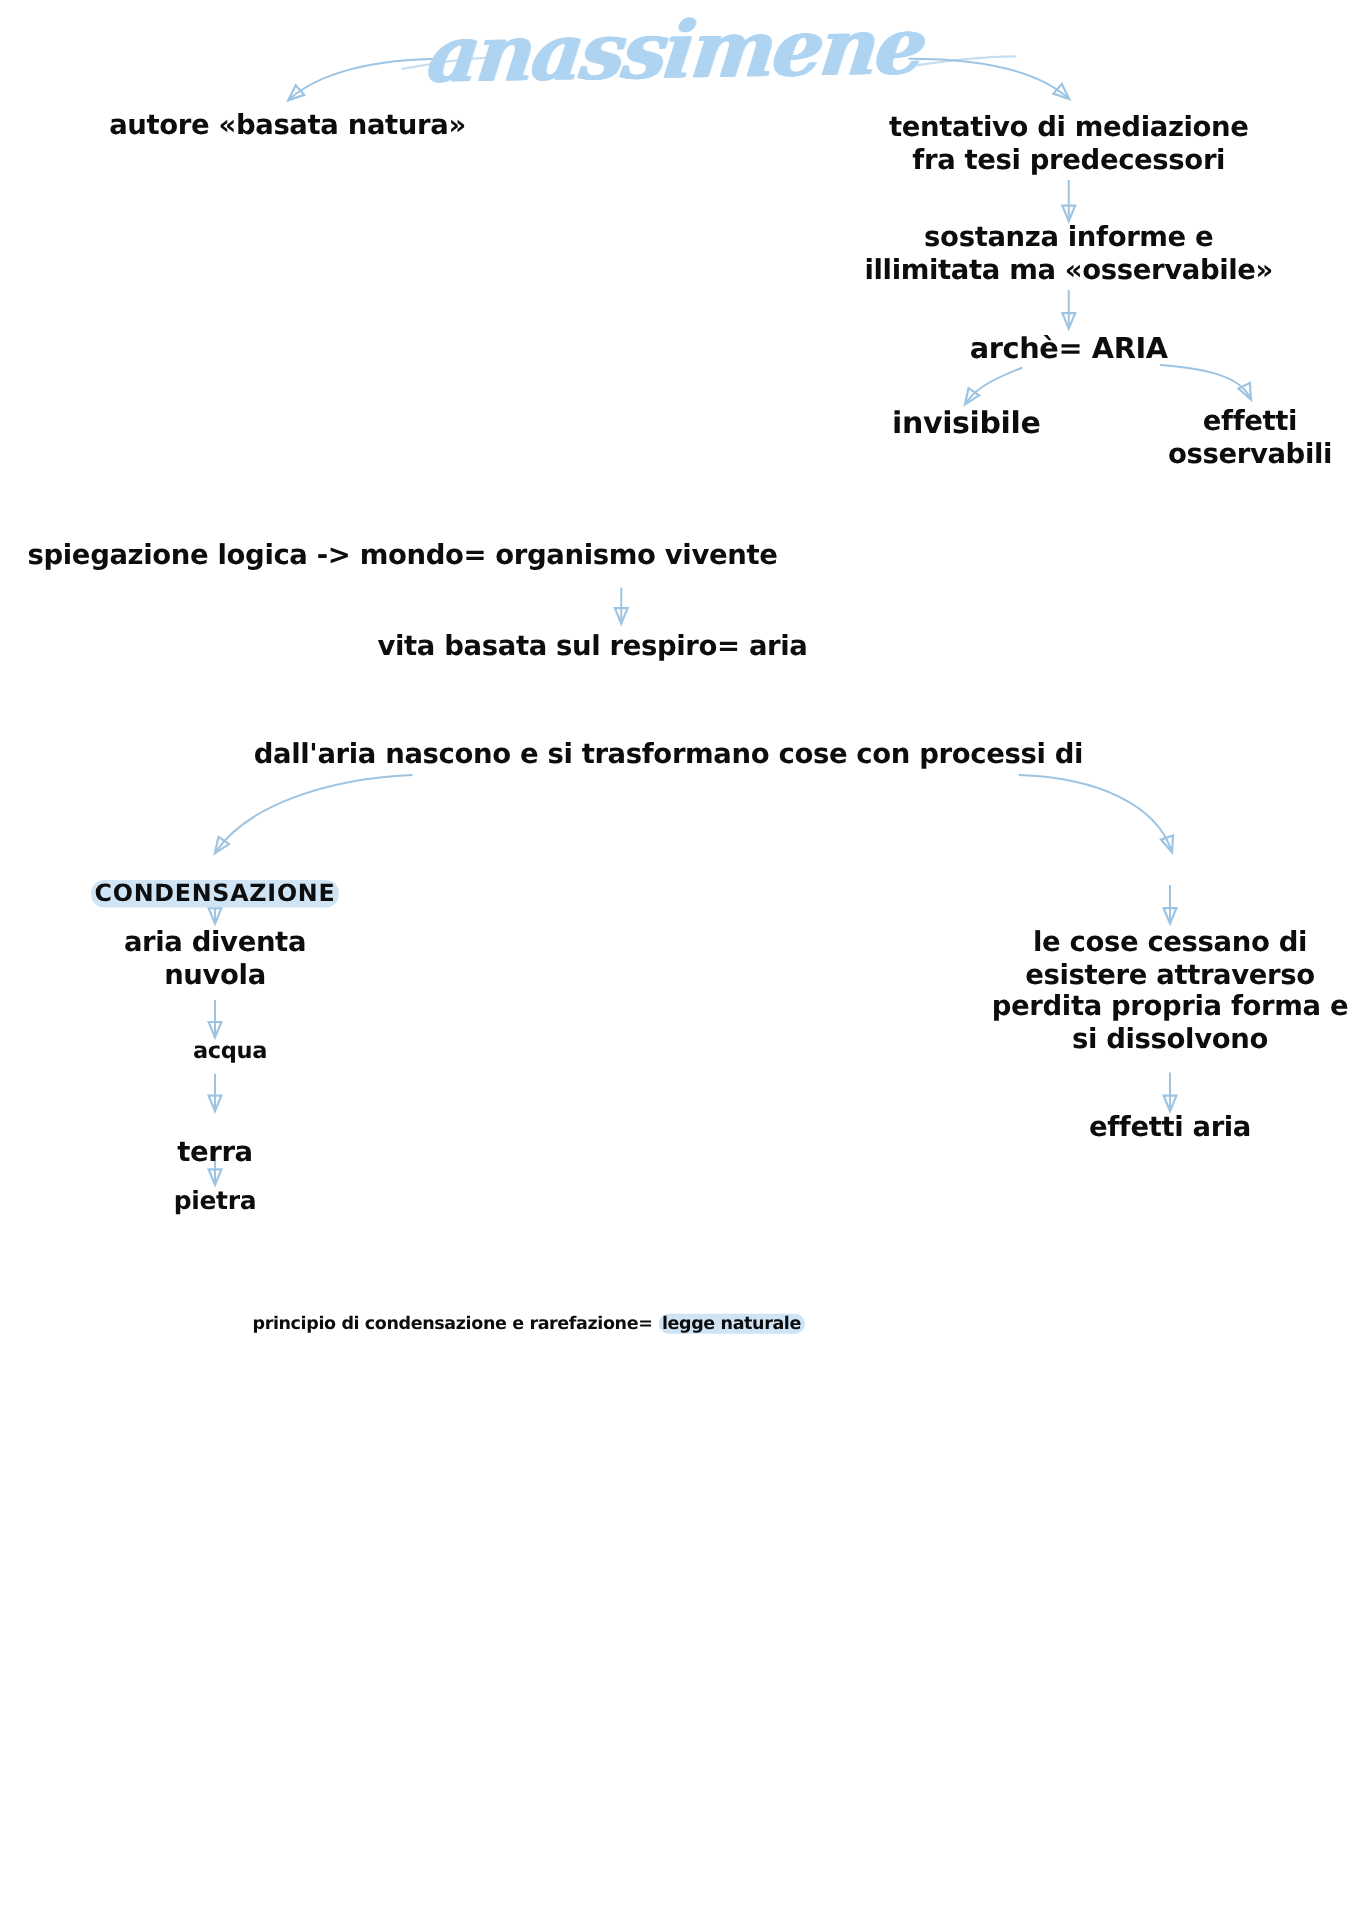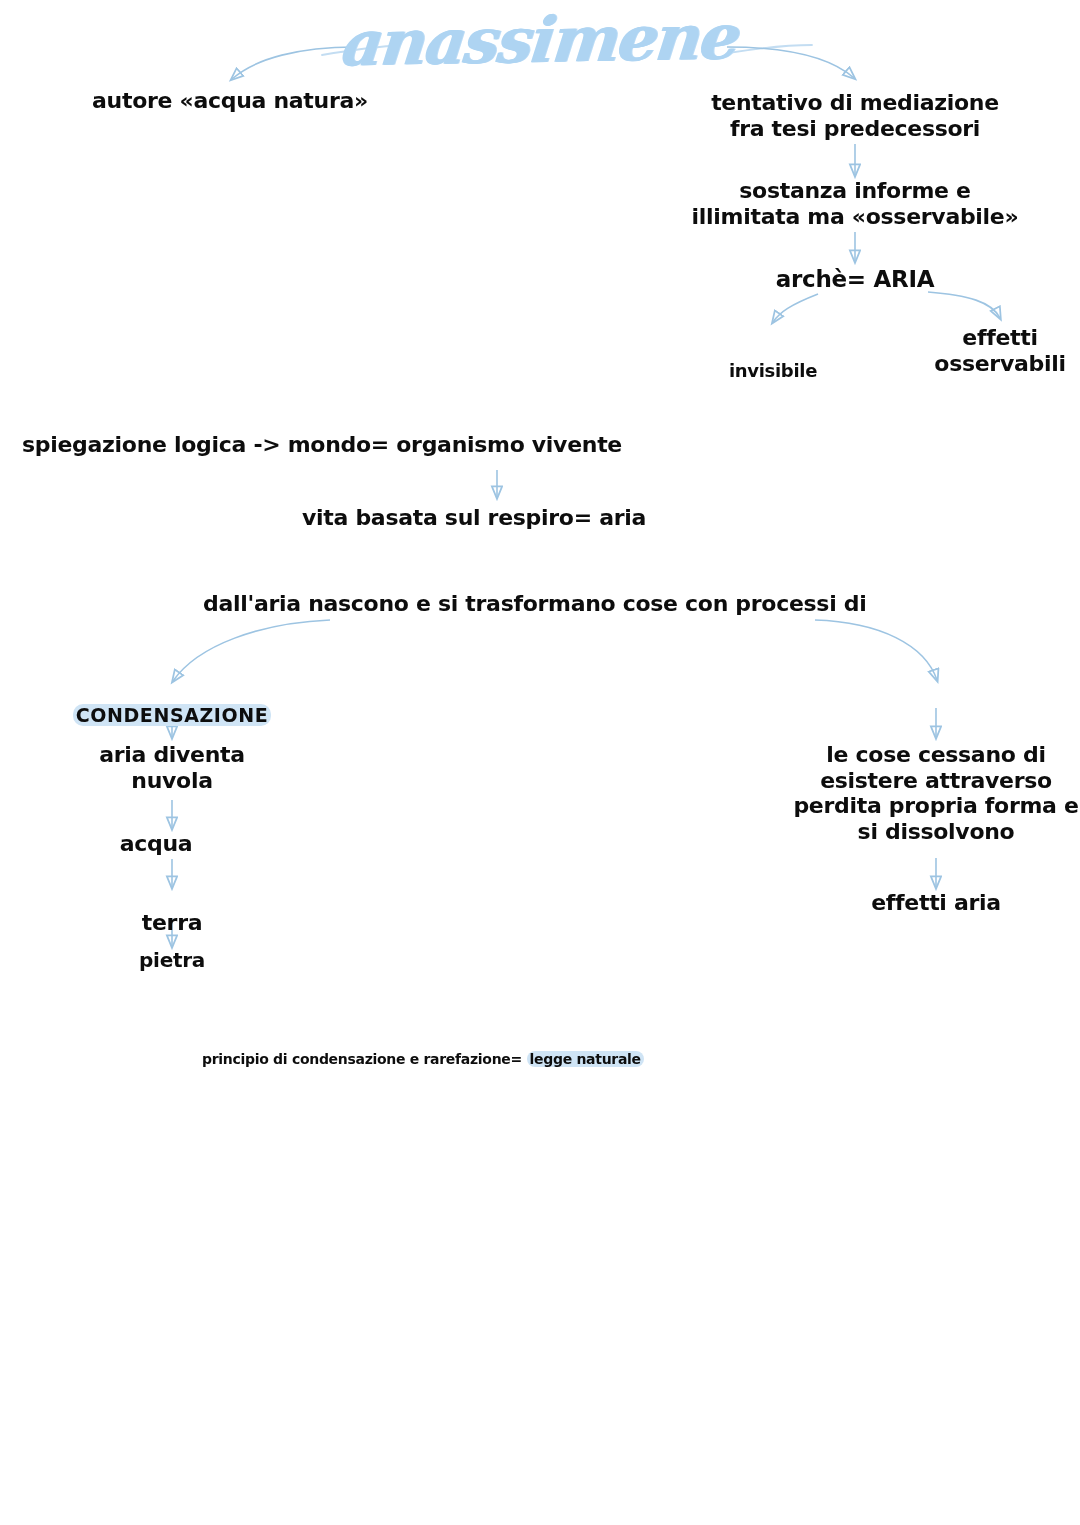--- a/index.html
+++ b/index.html
@@ -121,50 +121,50 @@
 
     <path d="M936,708 L936,737" fill="none" stroke="#9dc4e2" stroke-width="1.6" marker-end="url(#ah)"></path>
 
     <path d="M936,858 L936,887" fill="none" stroke="#9dc4e2" stroke-width="1.6" marker-end="url(#ah)"></path>
   </svg>
 
   <div id="title-wrap">
     <span id="title-text">anassimene</span>
   </div>
 
-  <div class="node center" style="left:30px; top:88px; width:400px; font-size:22px;">autore «acqua natura»</div>
+  <div class="node center" style="left:30px; top:88px; width:400px; font-size:22px;">autore «basata natura»</div>
 
   <div class="node center" style="left:655px; top:90px; width:400px; font-size:22px;text-align:center;">tentativo di mediazione
 fra tesi predecessori</div>
 
   <div class="node center" style="left:655px; top:178px; width:400px; font-size:22px;">sostanza informe e
 illimitata ma «osservabile»</div>
 
   <div class="node center" style="left:705px; top:266px; width:300px; font-size:23px;">archè= ARIA</div>
 
-  <div class="node center" style="left:673px; top:325px; width:200px; font-size:18px;margin-top:36px;">invisibile</div>
+  <div class="node center" style="left:673px; top:325px; width:200px; font-size:24px;">invisibile</div>
 
   <div class="node center" style="left:900px; top:325px; width:200px; font-size:22px;">effetti
 osservabili</div>
 
   <div class="node left" style="left:22px; top:432px; width:760px; font-size:22px;">spiegazione logica -&gt; mondo= organismo vivente</div>
 
   <div class="node left" style="left:302px; top:505px; width:700px; font-size:22px;">vita basata sul respiro= aria</div>
 
   <div class="node left" style="left:203px; top:591px; width:800px; font-size:22px;">dall'aria nascono e si trasformano cose con processi di</div>
 
   <div class="node center heading" style="left:37px; top:682px; width:270px; font-size:19px;">
     <span class="hl">CONDENSAZIONE</span>
   </div>
 
 
   <div class="node center" style="left:52px; top:742px; width:240px; font-size:22px;">aria diventa
 nuvola</div>
 
-  <div class="node center" style="left:56px; top:831px; width:200px; font-size:22px;">acqua</div>
+  <div class="node center" style="left:84px; top:831px; width:200px; font-size:18px;">acqua</div>
 
   <div class="node center" style="left:72px; top:890px; width:200px; font-size:22px;margin-top:20px;">terra</div>
 
   <div class="node center" style="left:72px; top:949px; width:200px; font-size:20px;">pietra</div>
 
   <div class="node center" style="left:786px; top:742px; width:300px; font-size:22px;">le cose cessano di
 esistere attraverso
 perdita propria forma e
 si dissolvono</div>
 

